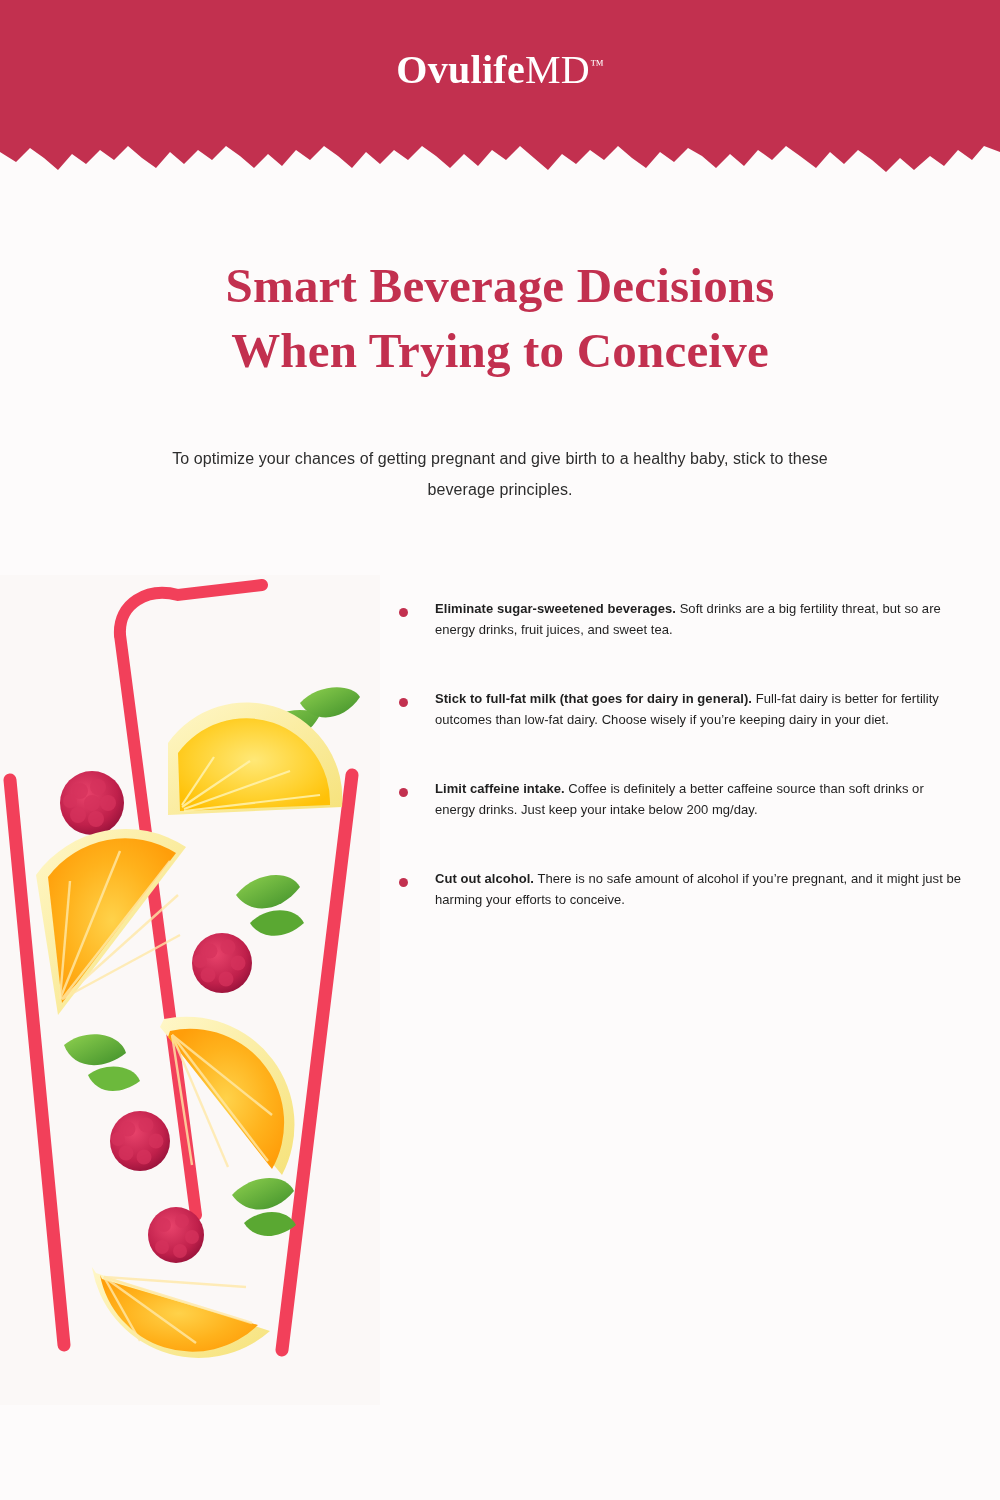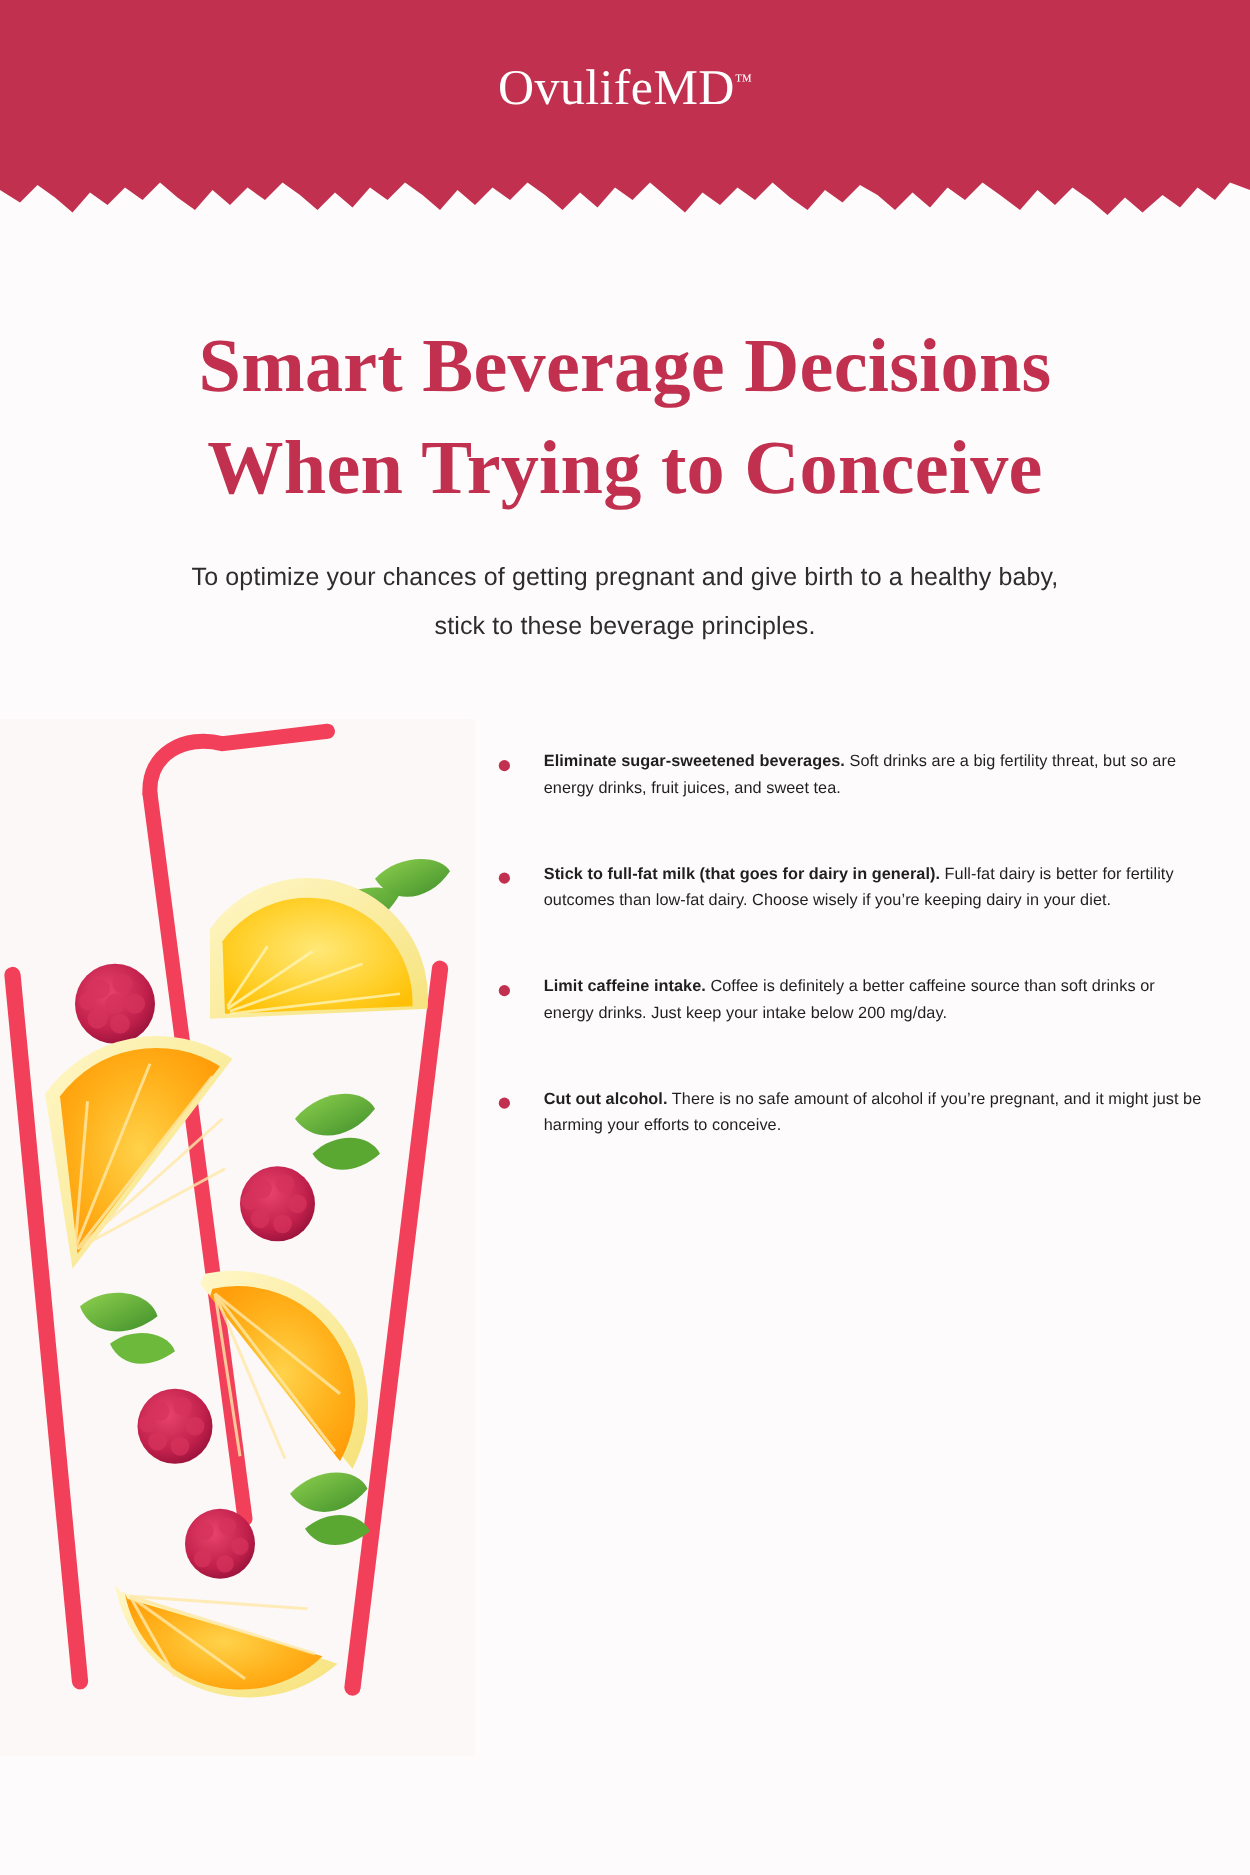--- a/index.html
+++ b/index.html
@@ -35,50 +35,50 @@
     left: 0;
     width: 1000px;
     text-align: center;
     color: #ffffff;
     font-family: "Liberation Serif", serif;
     font-size: 40px;
     letter-spacing: 0.3px;
     font-weight: 400;
   }
   .brand .bold {
-    font-weight: 400;
+    font-weight: 700;
   }
   .brand .tm {
     font-size: 14px;
     vertical-align: 14px;
     letter-spacing: 0;
   }
 
   
   .title {
     position: absolute;
     top: 253px;
     left: 100px;
     width: 800px;
     text-align: center;
     color: #c2304f;
     font-family: "Liberation Serif", serif;
     font-weight: 700;
-    font-size: 61px;
+    font-size: 49px;
     line-height: 1.33;
     letter-spacing: 0.2px;
   }
   .subtitle {
     position: absolute;
     top: 443px;
     left: 140px;
     width: 720px;
     text-align: center;
     color: #2d2d2d;
-    font-size: 20px;
+    font-size: 16px;
     line-height: 1.95;
     letter-spacing: 0.1px;
   }
 
   
   .art {
     position: absolute;
     left: 0;
     top: 575px;
     width: 380px;

